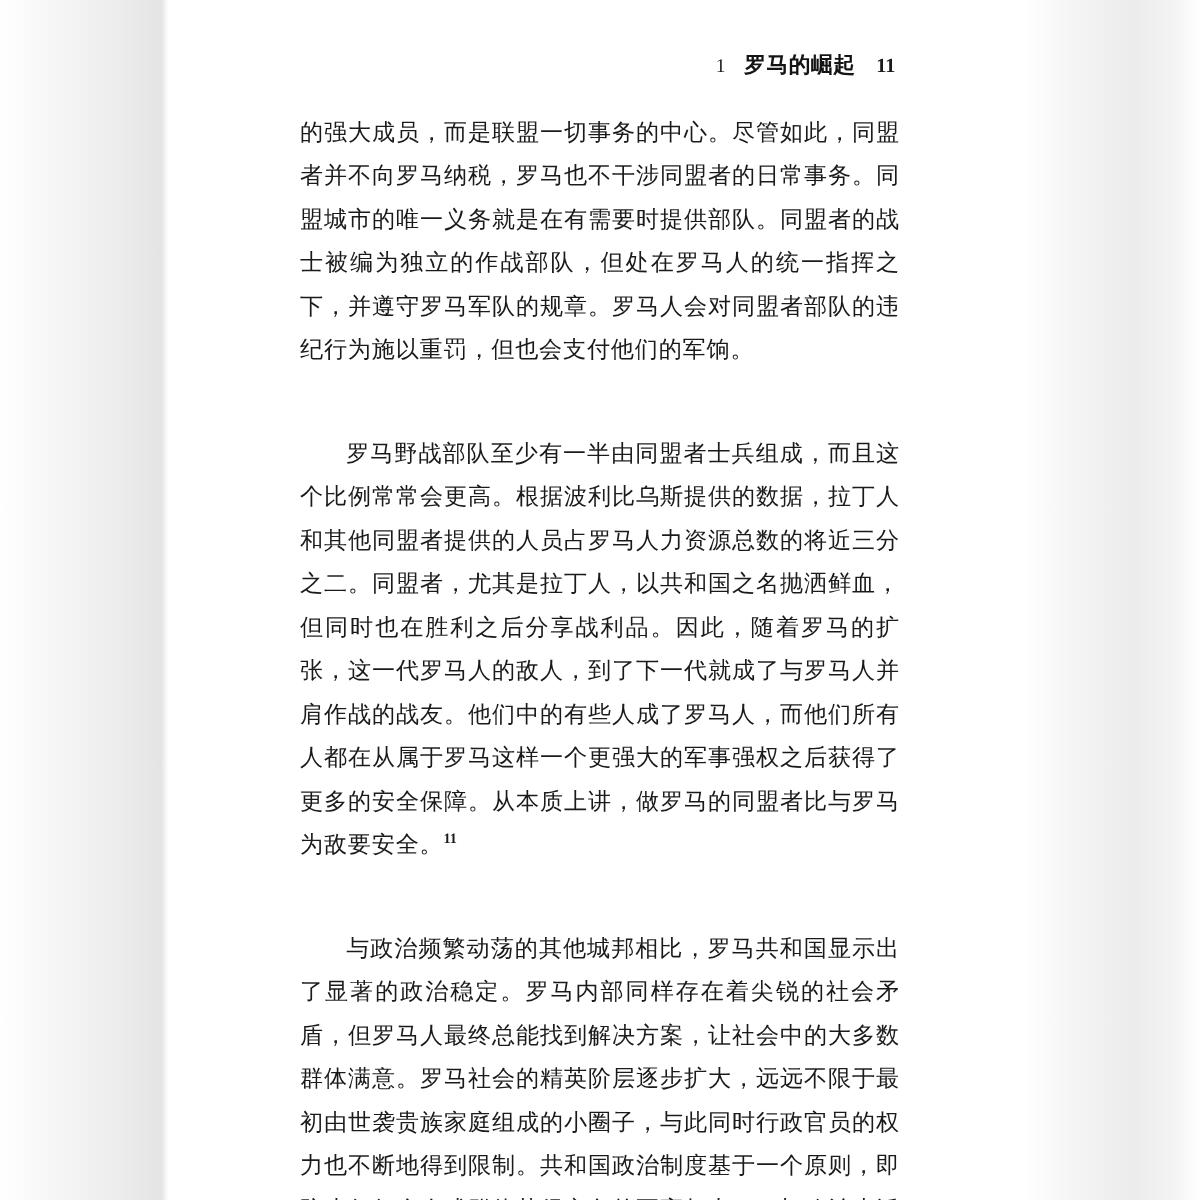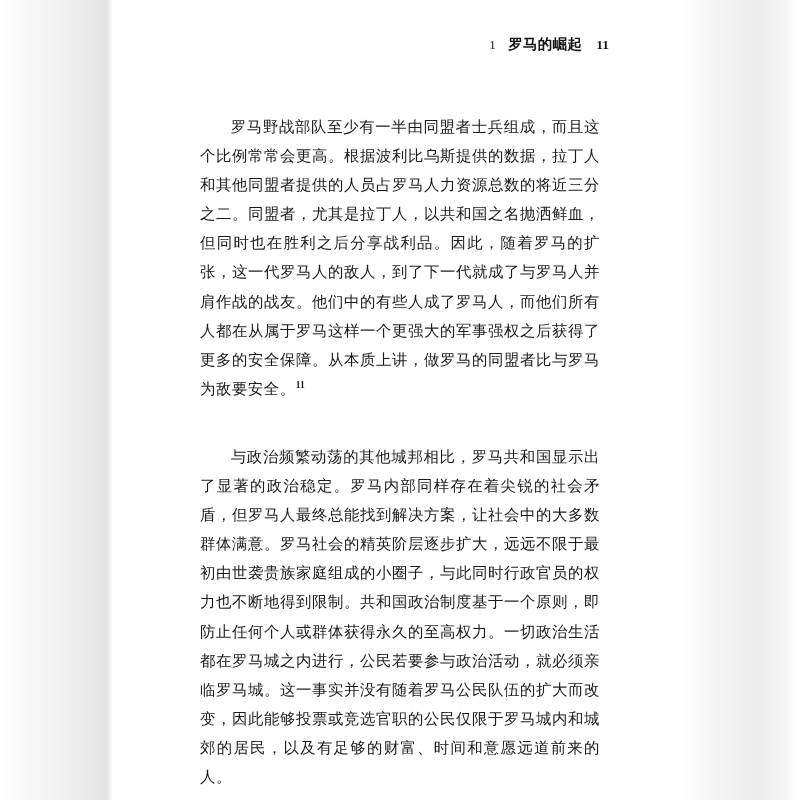--- a/index.html
+++ b/index.html
@@ -36,21 +36,21 @@
   .page-sheet {
     position: absolute;
     left: 112px; top: 0;
     width: 571px; height: 800px;
     background: #ffffff;
   }
 
   
   .running-head {
     position: absolute;
-    left: 12px; top: 36px;
+    left: 0; top: 36px;
     width: 485px;
     text-align: right;
     white-space: nowrap;
     line-height: 1;
   }
   .rh-chapno {
     font-family: "Liberation Serif", "DejaVu Serif", serif;
     font-size: 13px;
     color: #1b1b1b;
     letter-spacing: 0.5px;
@@ -111,20 +111,21 @@
   <div class="edge-right"></div>
 
   <div class="page-sheet">
 
     <div class="running-head">
       <span class="rh-chapno">1</span><span class="rh-title">罗马的崛起</span><span class="rh-pageno">11</span>
     </div>
 
     <div class="text-column">
 
+      <p class="para"><span>的强大成员，而是联盟一切事务的中心。尽管如此，同盟者并不向罗马纳税，罗马也不干涉同盟者的日常事务。同盟城市的唯一义务就是在有需要时提供部队。同盟者的战士被编为独立的作战部队，但处在罗马人的统一指挥之下，并遵守罗马军队的规章。罗马人会对同盟者部队的违纪行为施以重罚，但也会支付他们的军饷。</span></p>
 
       <p class="para indent"><span>罗马野战部队至少有一半由同盟者士兵组成，而且这个比例常常会更高。根据波利比乌斯提供的数据，拉丁人和其他同盟者提供的人员占罗马人力资源总数的将近三分之二。同盟者，尤其是拉丁人，以共和国之名抛洒鲜血，但同时也在胜利之后分享战利品。因此，随着罗马的扩张，这一代罗马人的敌人，到了下一代就成了与罗马人并肩作战的战友。他们中的有些人成了罗马人，而他们所有人都在从属于罗马这样一个更强大的军事强权之后获得了更多的安全保障。从本质上讲，做罗马的同盟者比与罗马为敌要安全。</span><span class="footnote-ref">11</span></p>
 
       <p class="para indent"><span>与政治频繁动荡的其他城邦相比，罗马共和国显示出了显著的政治稳定。罗马内部同样存在着尖锐的社会矛盾，但罗马人最终总能找到解决方案，让社会中的大多数群体满意。罗马社会的精英阶层逐步扩大，远远不限于最初由世袭贵族家庭组成的小圈子，与此同时行政官员的权力也不断地得到限制。共和国政治制度基于一个原则，即防止任何个人或群体获得永久的至高权力。一切政治生活都在罗马城之内进行，公民若要参与政治活动，就必须亲临罗马城。这一事实并没有随着罗马公民队伍的扩大而改变，因此能够投票或竞选官职的公民仅限于罗马城内和城郊的居民，以及有足够的财富、时间和意愿远道前来的人。</span></p>
 
     </div>
 
   </div>
 </div>
 

